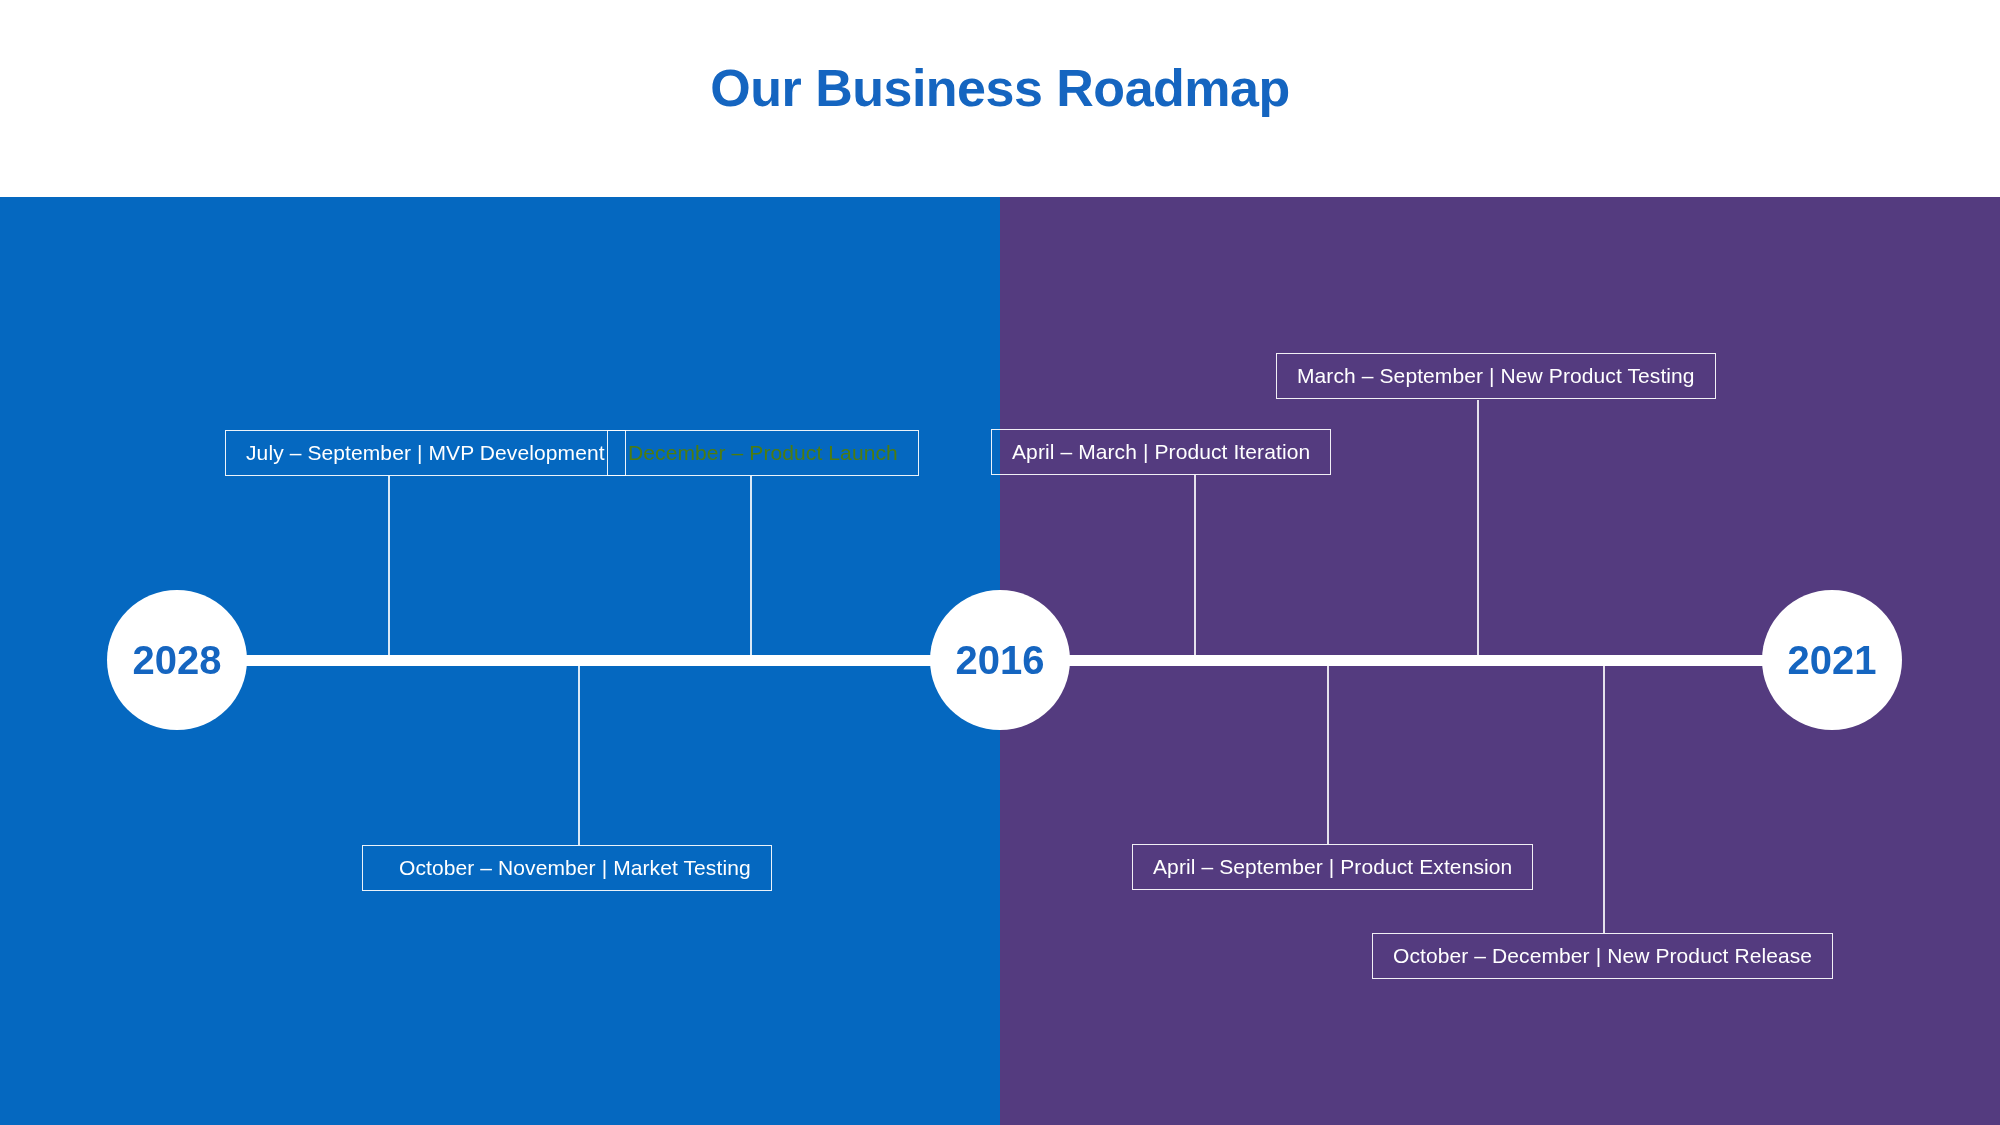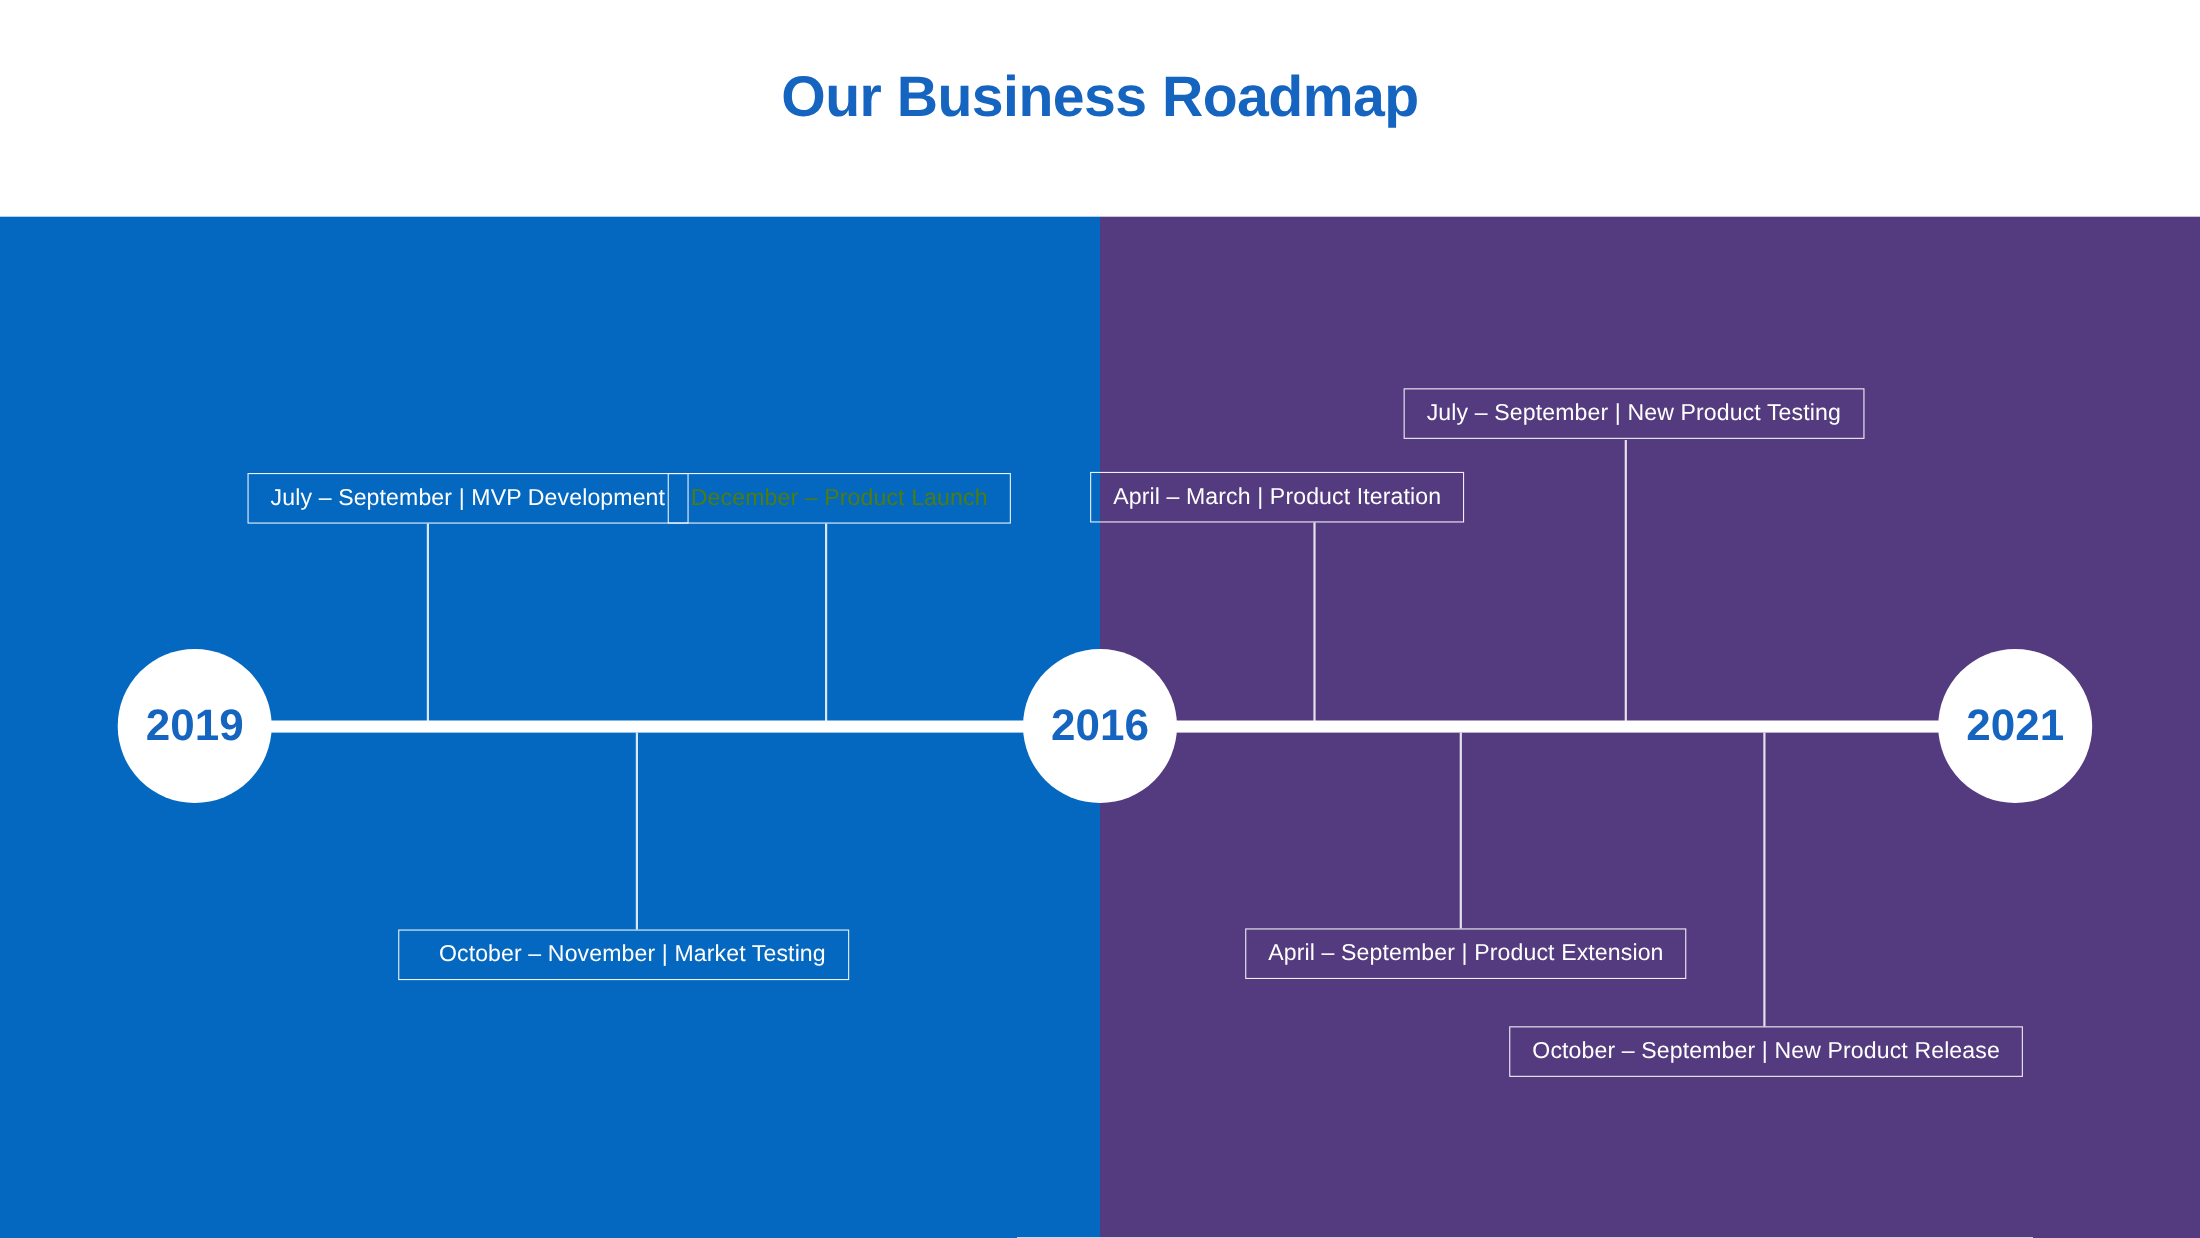--- a/index.html
+++ b/index.html
@@ -121,33 +121,33 @@
 
   <div class="milestone" style="left:362px; top:845px;padding-left:36px;">
     <span style="color: rgb(255, 255, 255);">October – November  |  Market Testing</span>
   </div>
 
   <div class="milestone" style="left:991px; top:429px;">
     <span style="color: rgb(255, 255, 255);">April – March  |  Product Iteration</span>
   </div>
 
   <div class="milestone" style="left:1276px; top:353px;">
-    <span style="color: rgb(255, 255, 255);">July – September  |  New Product Testing</span>
+    <span style="color: rgb(255, 255, 255);">March – September  |  New Product Testing</span>
   </div>
 
   <div class="milestone" style="left:1132px; top:844px;">
     <span style="color: rgb(255, 255, 255);">April – September  |  Product Extension</span>
   </div>
 
   <div class="milestone" style="left:1372px; top:933px;">
-    <span style="color: rgb(255, 255, 255);">October – September  |  New Product Release</span>
+    <span style="color: rgb(255, 255, 255);">October – December  |  New Product Release</span>
   </div>
 
   <div class="year-circle yc-2019" style="background: rgb(255, 255, 255);">
-    <span style="color: rgb(21, 101, 192);">2019</span>
+    <span style="color: rgb(21, 101, 192);">2028</span>
   </div>
   <div class="year-circle yc-2020" style="background: rgb(255, 255, 255);">
     <span style="color: rgb(21, 101, 192);">2016</span>
   </div>
   <div class="year-circle yc-2021" style="background: rgb(255, 255, 255);">
     <span style="color: rgb(21, 101, 192);">2021</span>
   </div>
 
 </div>
 

